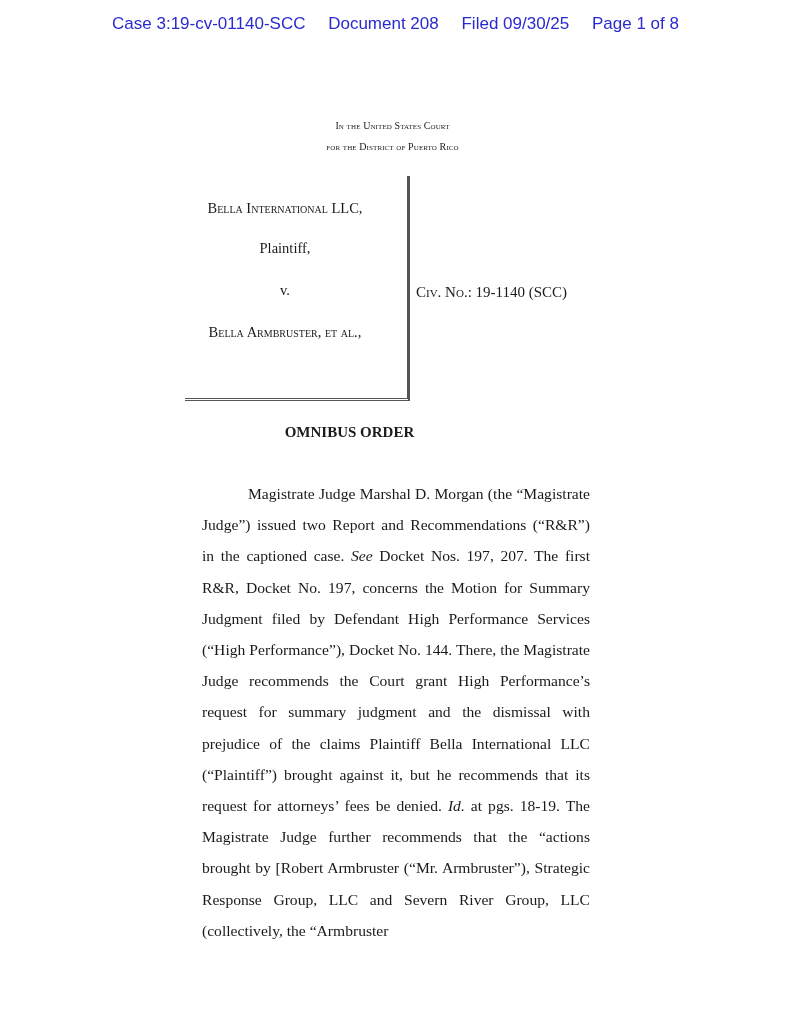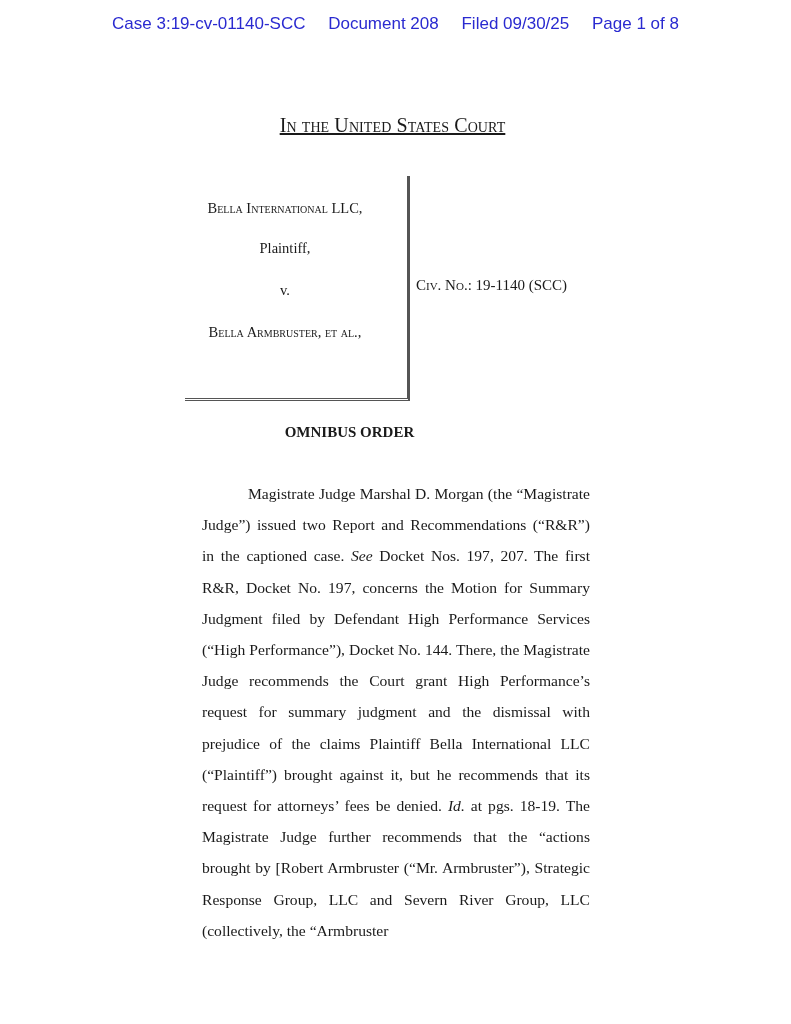--- a/index.html
+++ b/index.html
@@ -6,34 +6,34 @@
   body { width: 791px; height: 1024px; position: relative; overflow: hidden; }
   .serif { font-family: "Liberation Serif", "DejaVu Serif", serif; color: #1a1a1a; }
   .header {
     position: absolute; top: 14px; left: 0; width: 791px;
     text-align: center; font-family: "Liberation Sans", "DejaVu Sans", sans-serif;
     font-size: 17px; color: #2a2ad0; white-space: nowrap;
   }
   .header span { margin: 0 9px; }
   .court {
     position: absolute; top: 115px; left: 0; width: 785px; text-align: center;
-    font-size: 20px; line-height: 21px; font-variant: small-caps; letter-spacing: 0.1px; text-decoration: underline;
+    font-size: 10px; line-height: 21px; font-variant: small-caps; letter-spacing: 0.1px;
   }
   .caption-left {
     position: absolute; left: 185px; top: 176px; width: 222px; height: 222px;
     border-right: 3px solid #555; border-bottom: 3px double #555;
   }
   .caption-left::after {
     content: ""; position: absolute; right: -3px; bottom: -3px; width: 1px; height: 1px;
   }
   .cap-line {
     position: absolute; left: 0; width: 200px; text-align: center; font-size: 14.5px;
   }
   .smallcaps { font-variant: small-caps; }
-  .civ { position: absolute; left: 416px; top: 277px; font-size: 15px; }
+  .civ { position: absolute; left: 416px; top: 284px; font-size: 15px; }
   .title {
     position: absolute; top: 424px; left: 0; width: 699px; text-align: center;
     font-weight: bold; font-size: 15px;
   }
   .body-text {
     position: absolute; left: 186px; top: 462px; width: 420px;
     font-size: 15.6px; line-height: 31.2px; text-align: justify;
   }
   .body-text p { margin: 16px; text-indent: 46px; }
   i { font-style: italic; }
@@ -43,20 +43,21 @@
 
 <div class="header">
   <span>Case 3:19-cv-01140-SCC</span>
   <span>Document 208</span>
   <span>Filed 09/30/25</span>
   <span>Page 1 of 8</span>
 </div>
 
 <div class="court serif">
   <div>In the United States Court</div>
+  <div>for the District of Puerto Rico</div>
 </div>
 
 <div class="caption-left serif">
   <div class="cap-line smallcaps" style="top:24px;">Bella International LLC,</div>
   <div class="cap-line" style="top:64px;">Plaintiff,</div>
   <div class="cap-line" style="top:106px;">v.</div>
   <div class="cap-line smallcaps" style="top:148px;">Bella Armbruster, et al.,</div>
 </div>
 
 <div class="civ serif smallcaps">Civ. No.: 19-1140 (SCC)</div>

